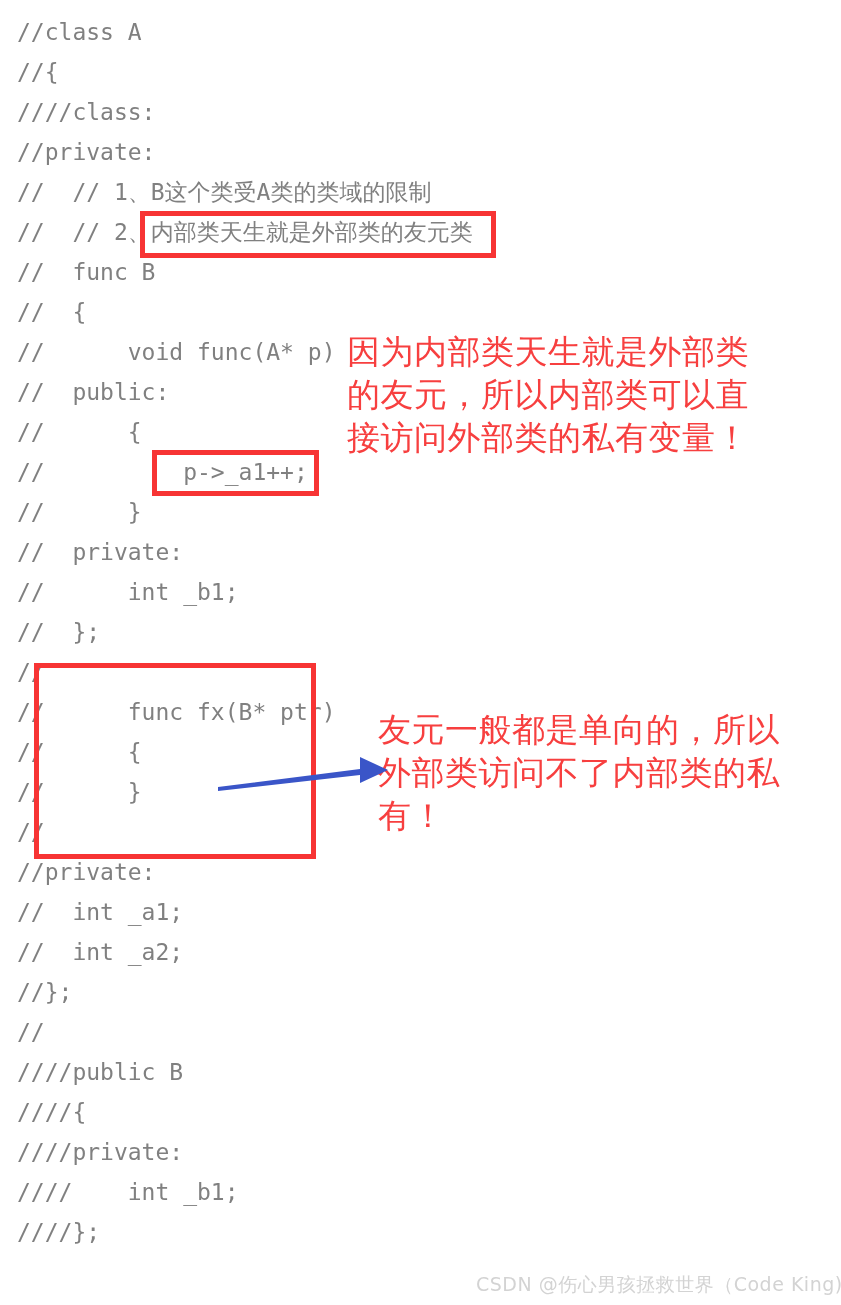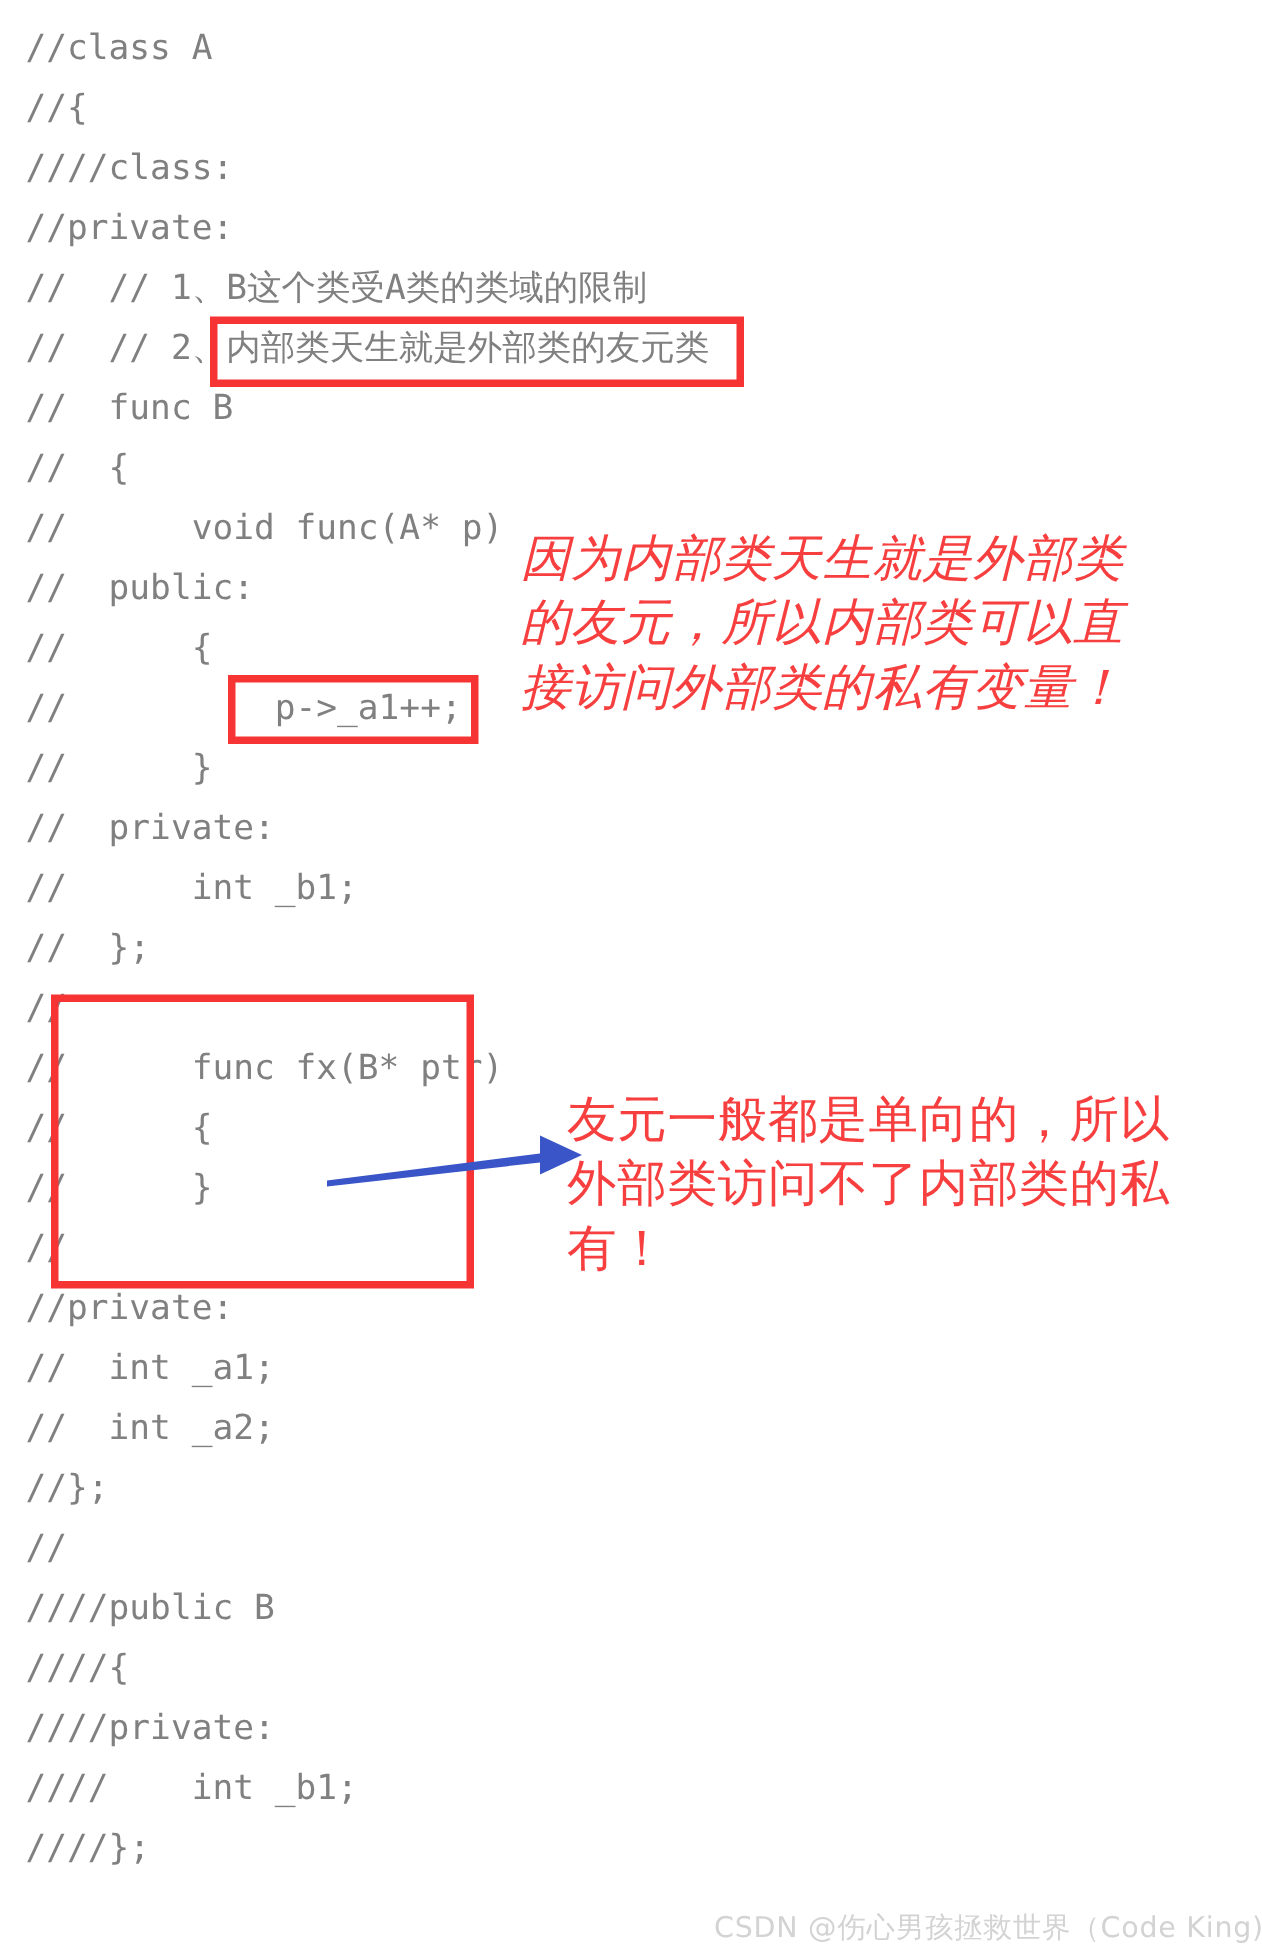--- a/index.html
+++ b/index.html
@@ -65,27 +65,26 @@
     font-family: "DejaVu Sans", sans-serif;
     color: #f73f3f;
     font-size: 33px;
     line-height: 43px;
     font-weight: 400;
     white-space: pre-line;
     letter-spacing: 0.5px;
   }
   #annotation-friend-access {
     left: 347px;
-    top: 350px;
+    top: 330px;
     width: 470px;
-    font-style: italic;
   }
   #annotation-one-way {
     left: 378px;
-    top: 724px;
+    top: 708px;
     width: 450px;
   }
   
   #blue-arrow {
     position: absolute;
     left: 210px;
     top: 745px;
     width: 180px;
     height: 55px;
   }

